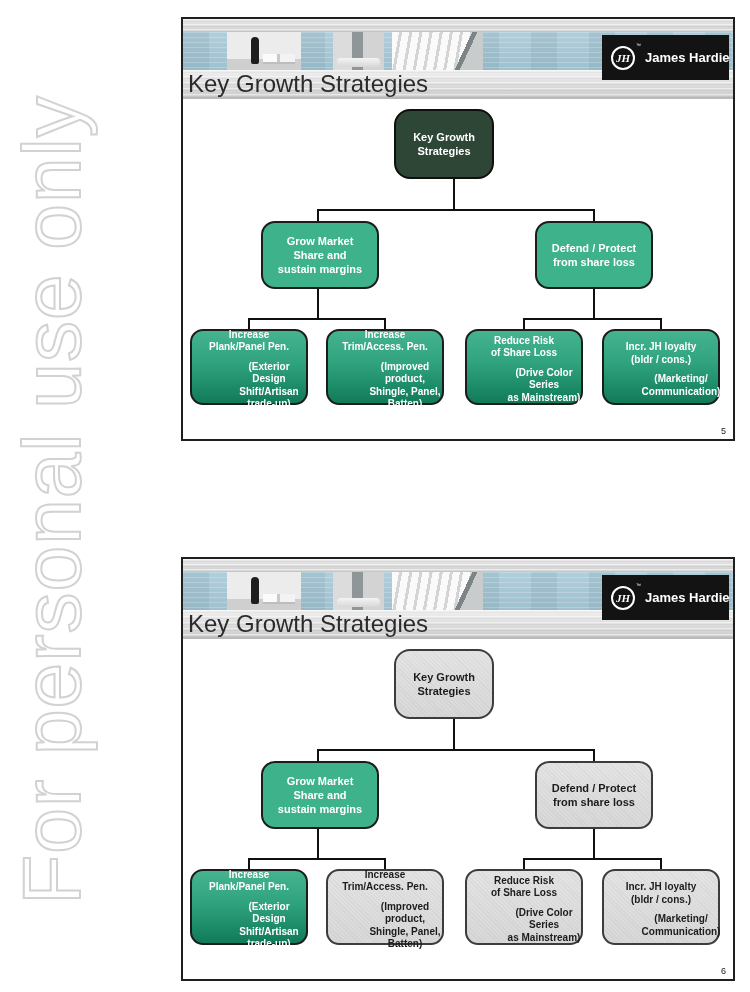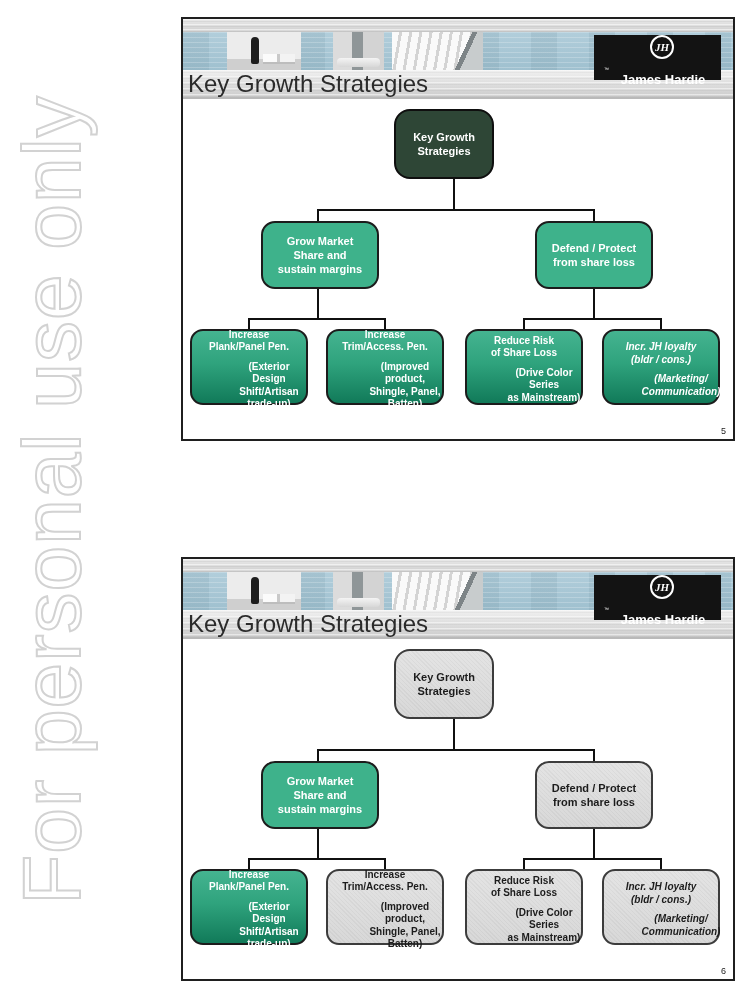--- a/index.html
+++ b/index.html
@@ -39,22 +39,22 @@
   .photo-column { left:150px; width:51px;
     background:linear-gradient(90deg,#dcdcdc 0 38%, #8f9698 38% 58%, #d3d3d3 58%); }
   .photo-column::after { content:""; position:absolute; left:4px; bottom:3px; width:43px; height:9px;
     background:linear-gradient(180deg,#f4f4f4,#d7d7d7); border-radius:4px; }
   .photo-stairs { left:209px; width:91px;
     background-image:repeating-linear-gradient(100deg, #fafafa 0 7px, #d4d4d4 7px 10px),
                      linear-gradient(90deg,#efefef,#d9d9d9); }
   .photo-stairs::before { content:""; position:absolute; right:0; top:0; width:34px; height:38px;
     background:linear-gradient(115deg, transparent 0 45%, #7d8487 45% 55%, #c8cccd 55%); }
 
-  .logo { position:absolute; top:3px; right:12px; width:127px; height:45px; background:#131313;
-    z-index:3; display:flex; align-items:center; padding-left:9px;flex-direction:column; }
+  .logo { position:absolute; top:3px; right:4px; width:127px; height:45px; background:#131313;
+    z-index:3; display:flex; align-items:center; padding-left:9px; }
   .logo-circle { width:24px; height:24px; border:2px solid #fff; border-radius:50%; flex:none;
     display:flex; align-items:center; justify-content:center; color:#fff;
     font-family:"Liberation Serif", serif; font-style:italic; font-weight:bold; font-size:11px; }
   .logo-tm { color:#fff; font-size:5px; align-self:flex-start; margin:7px 2px 0 1px; }
   .logo-name { color:#fff; font-weight:bold; font-size:13px; margin-left:2px; white-space:nowrap; }
 
   .title-band { height:29px; line-height:28px; font-size:24px; color:#2b2b2b; padding-left:5px;
     background-image:repeating-linear-gradient(180deg, rgba(255,255,255,.5) 0 1px, rgba(0,0,0,.04) 2px 3px, transparent 3px 6px),
                      linear-gradient(180deg,#f1f1f1,#cccccc);
     border-bottom:2px solid #b9b9b9; white-space:nowrap; overflow:hidden; }
@@ -68,21 +68,21 @@
   .node[data-variant="gradient"]  { background:linear-gradient(180deg,#45b390 0%, #2fa37d 45%, #117a59 100%);
                                     color:#fff; border-color:#1c1c1c; }
   .node[data-variant="gray"]      { color:#1c1c1c; border-color:#3c3c3c;
     background-image:repeating-linear-gradient(45deg, rgba(0,0,0,.035) 0 1px, transparent 1px 3px),
                      linear-gradient(180deg,#e4e4e4,#d8d8d8); }
   .root   { left:211px; top:10px;  width:100px; height:70px; font-size:11px; border-radius:16px; }
   .branch { top:122px; width:118px; height:68px; font-size:11px; }
   .b1 { left:78px;text-align:center; } .b2 { left:352px; }
   .leaf { top:230px; width:118px; height:76px; font-size:10px; flex-direction:column;
           justify-content:center; padding-top:5px; border-radius:13px; }
-  .l1 { left:7px; } .l2 { left:143px; } .l3 { left:282px; } .l4 { left:419px;font-style:italic; }
+  .l1 { left:7px; } .l2 { left:143px; } .l3 { left:282px; } .l4 { left:419px; }
   .node-label   { white-space:pre-line; line-height:1.3; }
   .leaf-heading { display:block; white-space:pre-line; line-height:1.25; margin-bottom:7px; }
   .leaf-detail  { display:block; white-space:pre-line; line-height:1.25;margin-left:40px; }
 
   .line { position:absolute; background:#101010; }
   .v { width:2px; } .h { height:2px; }
   .root-stub { left:270px; top:80px;  height:32px; }
   .hline1    { left:134px; top:110px; width:278px; }
   .c1-in  { left:134px; top:110px; height:13px; }
   .c2-in  { left:410px; top:110px; height:13px; }

